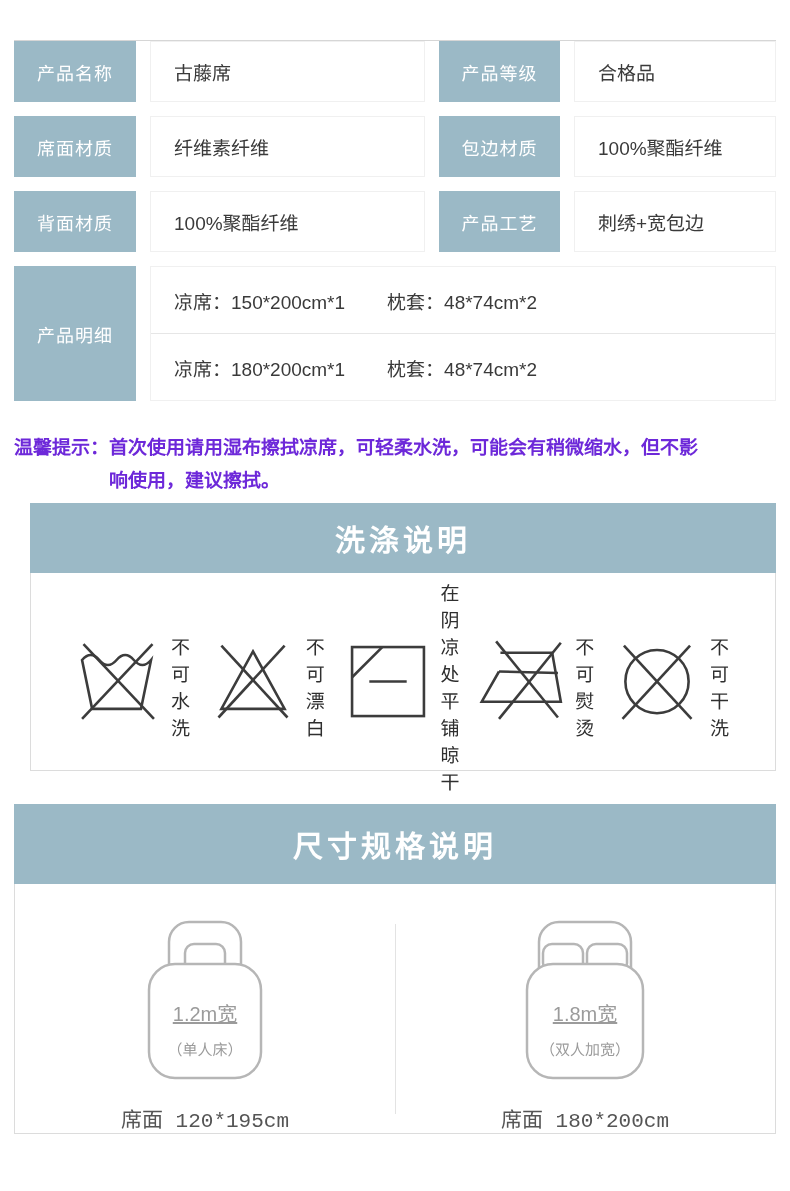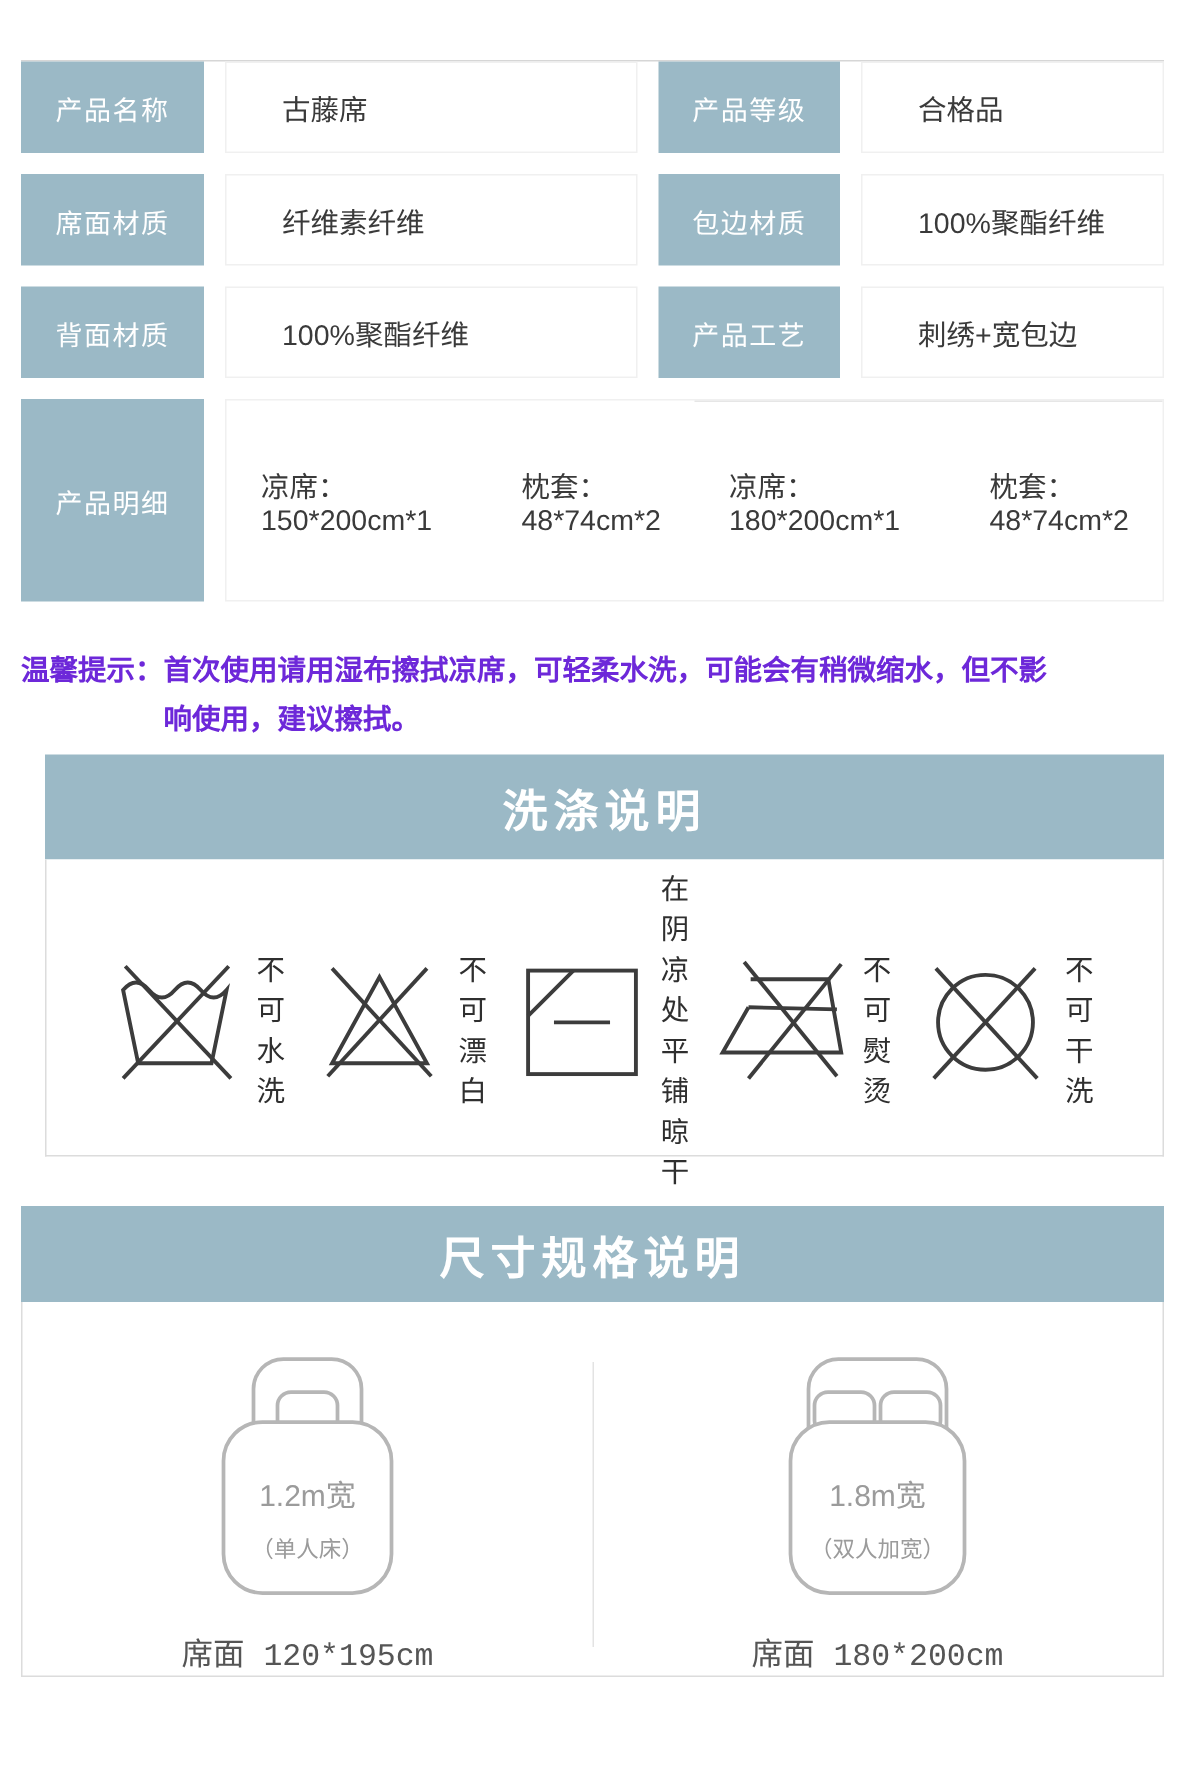--- a/index.html
+++ b/index.html
@@ -21,26 +21,26 @@
     border-top:1px solid #d6d6d6;
     background:#fff;
   }
   .th {
     background:#9bb9c6; color:#fff;
     display:flex; align-items:center; justify-content:center;
     font-size:18px; letter-spacing:1px;
   }
   .td {
     display:flex; align-items:center;
-    padding-left:37px; font-size:19px; color:#3a3a3a;
+    padding-left:23px; font-size:19px; color:#3a3a3a;
     border:1px solid #f0f0f0;
   }
   .detail-cell {
     grid-column:2 / 5;
-    display:flex; flex-direction:row;
+    display:flex; flex-direction:column;
     border:1px solid #f0f0f0;
   }
   .detail-line {
     flex:1; display:flex; align-items:center; padding-left:23px;
     font-size:19px; color:#3a3a3a;
   }
   .detail-line + .detail-line { border-top:1px solid #e6e6e6; }
   .detail-pillow { margin-left:42px; }
 
   
@@ -52,21 +52,21 @@
   .notice-text { width:600px; }
 
   
   .panel { margin-top:33px; }
   .panel.washing { margin-top:6px;padding-left:16px; }
   .panel-header {
     height:70px; background:#9bb9c6; color:#fff;
     display:flex; align-items:center; justify-content:center;
     font-size:30px; font-weight:bold; letter-spacing:4px;
   }
-  .panel.sizes .panel-header { height:64px; }
+  .panel.sizes .panel-header { height:80px; }
   .panel-body {
     background:#fff; border:1px solid #dcdcdc; border-top:none;
   }
 
   
   .washing-body {
     height:198px; display:flex; justify-content:space-between;
     padding:22px 40px 0 40px;
   }
   .care-item {
@@ -92,21 +92,21 @@
     content:""; position:absolute; left:0; top:6px; height:190px;
     width:1px; background:#e3e3e3;
   }
   .bed-figure { position:relative; width:140px; height:166px; }
   .bed-figure svg { position:absolute; inset:0; }
   .bed-svg { stroke:#b6b6b6; stroke-width:2.5; fill:#fff; }
   .bed-text {
     position:absolute; left:0; right:0; top:84px; text-align:center;
     color:#9b9b9b; line-height:1.2;
   }
-  .bed-width { font-size:20px; }
+  .bed-width { font-size:20px;text-decoration:underline; }
   .bed-type { font-size:15px; margin-top:15px; }
   .mat-size { margin-top:22px; font-size:21px; color:#555;font-family:Liberation Mono, monospace; }
 </style>
 </head>
 <body>
 
 <div class="content">
 
   <div class="spec-table">
     <div class="th">产品名称</div>

